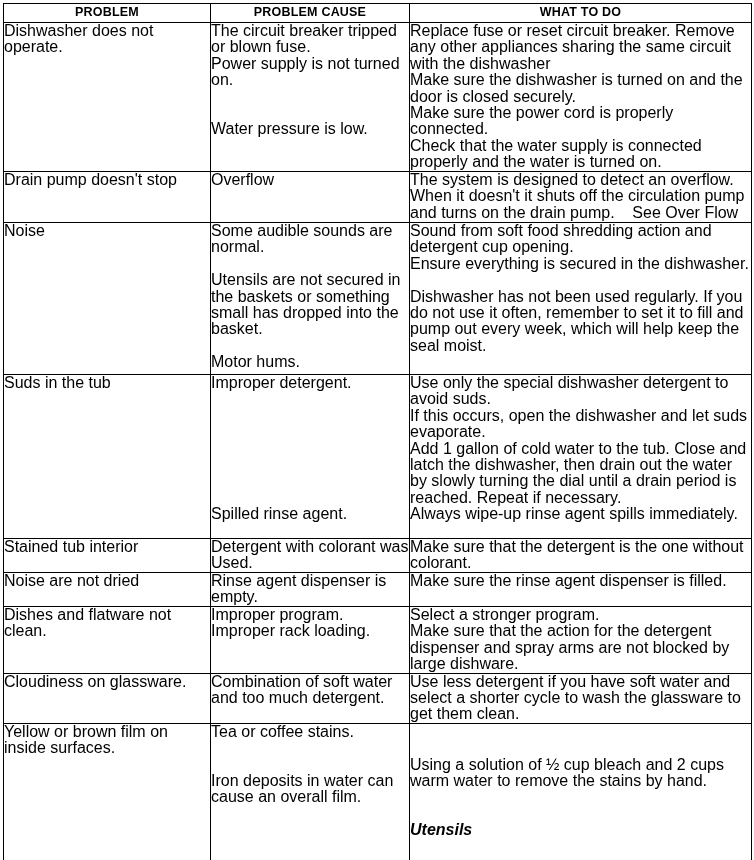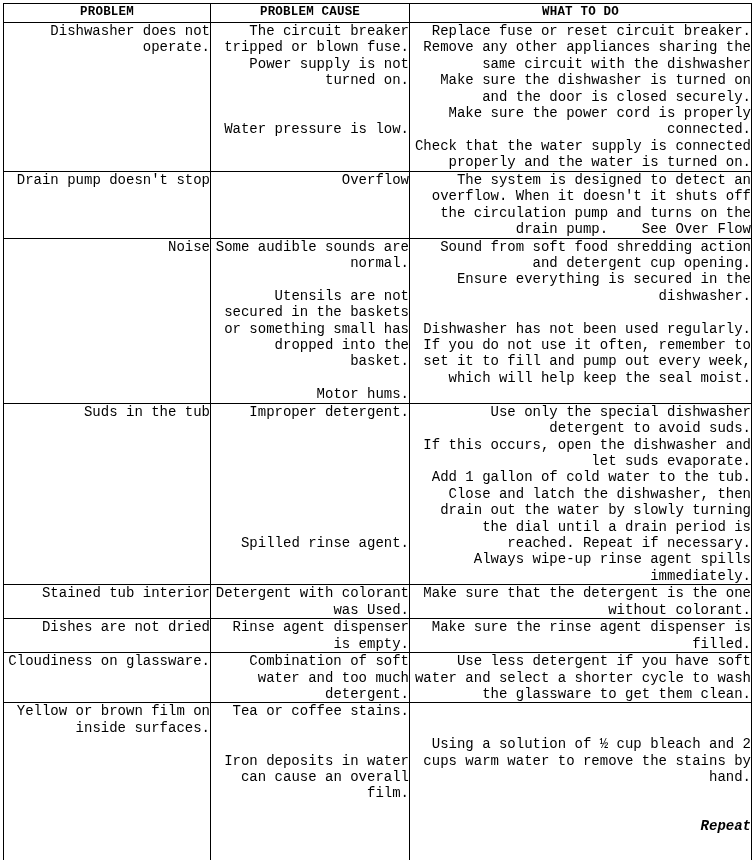--- a/index.html
+++ b/index.html
@@ -23,40 +23,39 @@
     border-collapse: collapse;
     table-layout: fixed;
   }
 
   #troubleshooting-table td,
   #troubleshooting-table th {
     border: 1px solid #000000;
     vertical-align: top;
     padding: 0;
     background: #ffffff;
-    font-family: Liberation Mono, monospace;
   }
 
   th.col-head {
     text-align: center;
     font-weight: bold;
     font-size: 12.5px;
     line-height: 16px;
     height: 18px;
     padding: 1px 0 1px 0;
     letter-spacing: 0.2px;
   }
 
   td.cell {
-    font-size: 14px;
+    font-size: 16px;
     line-height: 16.4px;
     padding: 3px 6px 4px 6px;
     white-space: pre-wrap;
     word-wrap: break-word;
-    text-align: right;
+    text-align: left;
   }
 
   td.col-problem  { width: 206px; }
   td.col-cause    { width: 198px; }
   td.col-todo     { width: 341px; }
 
   th.col-problem  { width: 206px; }
   th.col-cause    { width: 198px; }
   th.col-todo     { width: 341px; }
 
@@ -123,36 +122,43 @@
 If this occurs, open the dishwasher and let suds evaporate.
 Add 1 gallon of cold water to the tub. Close and latch the dishwasher, then drain out the water by slowly turning the dial until a drain period is reached. Repeat if necessary.
 Always wipe-up rinse agent spills immediately.</td>
     </tr>
     <tr style="height: 34px; margin-top: 28px;">
       <td class="cell col-problem">Stained tub interior</td>
       <td class="cell col-cause">Detergent with colorant was Used.</td>
       <td class="cell col-todo">Make sure that the detergent is the one without colorant.</td>
     </tr>
     <tr style="height: 34px;">
-      <td class="cell col-problem">Dishes are not dried</td>
+      <td class="cell col-problem">Noise are not dried</td>
       <td class="cell col-cause">Rinse agent dispenser is empty.</td>
       <td class="cell col-todo">Make sure the rinse agent dispenser is filled.</td>
+    </tr>
+    <tr style="height: 62px;">
+      <td class="cell col-problem">Dishes and flatware not clean.</td>
+      <td class="cell col-cause">Improper program.
+Improper rack loading.</td>
+      <td class="cell col-todo">Select a stronger program.
+Make sure that the action for the detergent dispenser and spray arms are not blocked by large dishware.</td>
     </tr>
     <tr style="height: 48px;">
       <td class="cell col-problem">Cloudiness on glassware.</td>
       <td class="cell col-cause">Combination of soft water and too much detergent.</td>
       <td class="cell col-todo">Use less detergent if you have soft water and select a shorter cycle to wash the glassware to get them clean.</td>
     </tr>
     <tr style="height: 141px;">
       <td class="cell col-problem">Yellow or brown film on inside surfaces.</td>
       <td class="cell col-cause">Tea or coffee stains.
 
 
 Iron deposits in water can cause an overall film.</td>
       <td class="cell col-todo">
         <span class="blk">Using a solution of ½ cup bleach and 2 cups warm water to remove the stains by hand.</span>
-        <span class="blk warning-label">Repeat</span>
+        <span class="blk warning-label">Utensils</span>
         <span class="blk">You have to wait for 20 minutes after a cycle to let the heating elements cool down before cleaning interior: otherwise, burns will happen.
 You have to call a water softener company for a special filter.</span>
       </td>
     </tr>
   </tbody>
 </table>
 
 </body></html>

